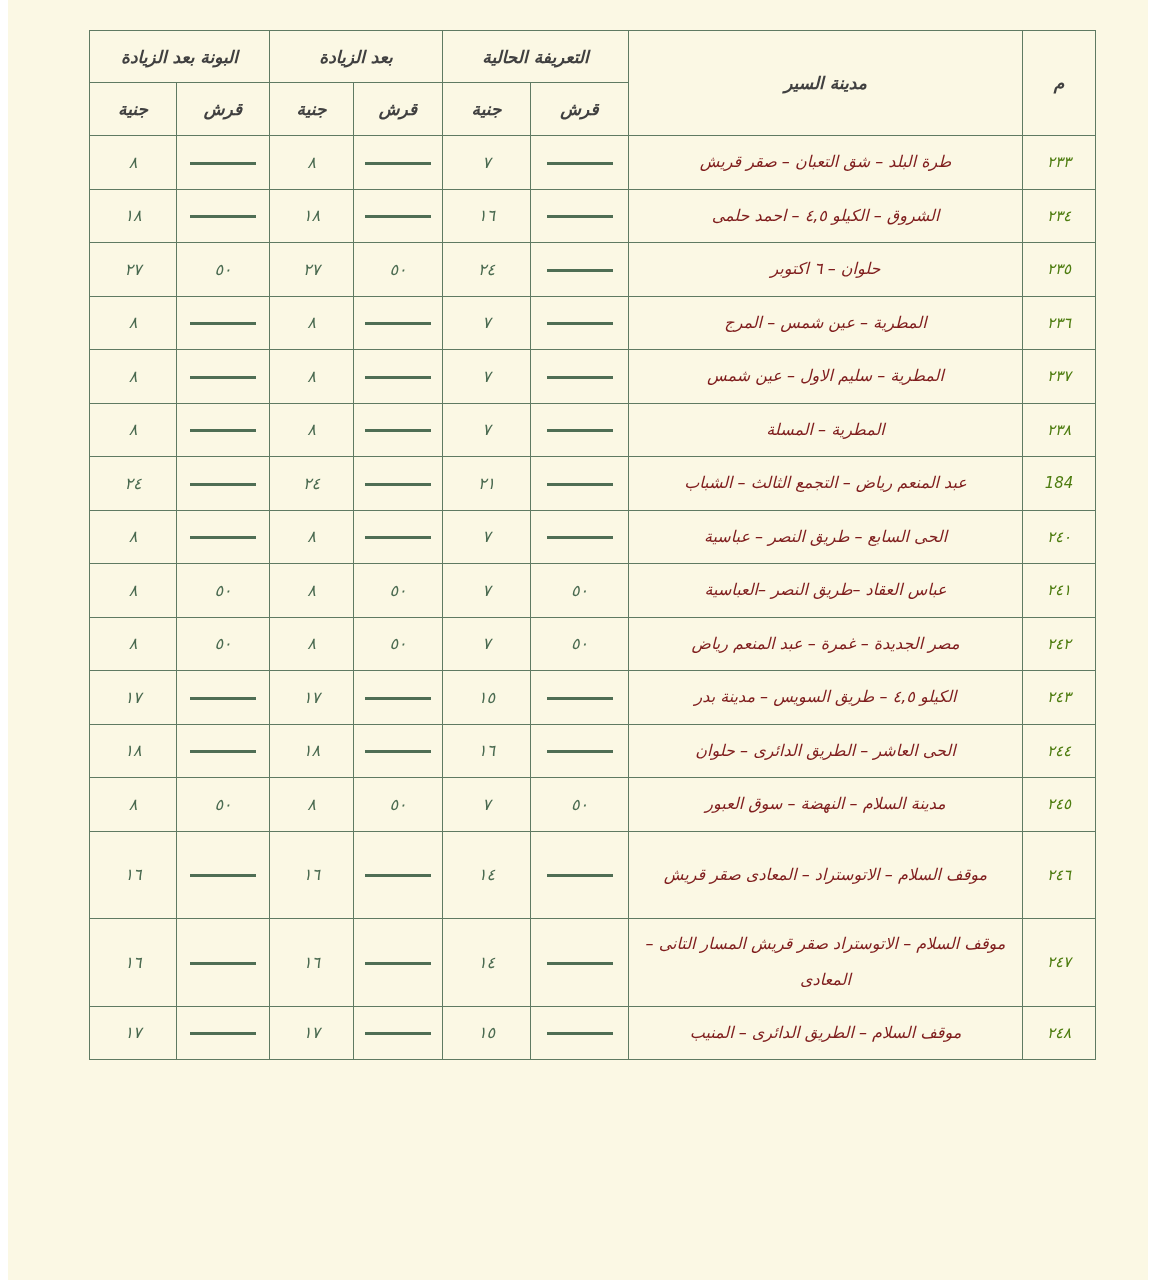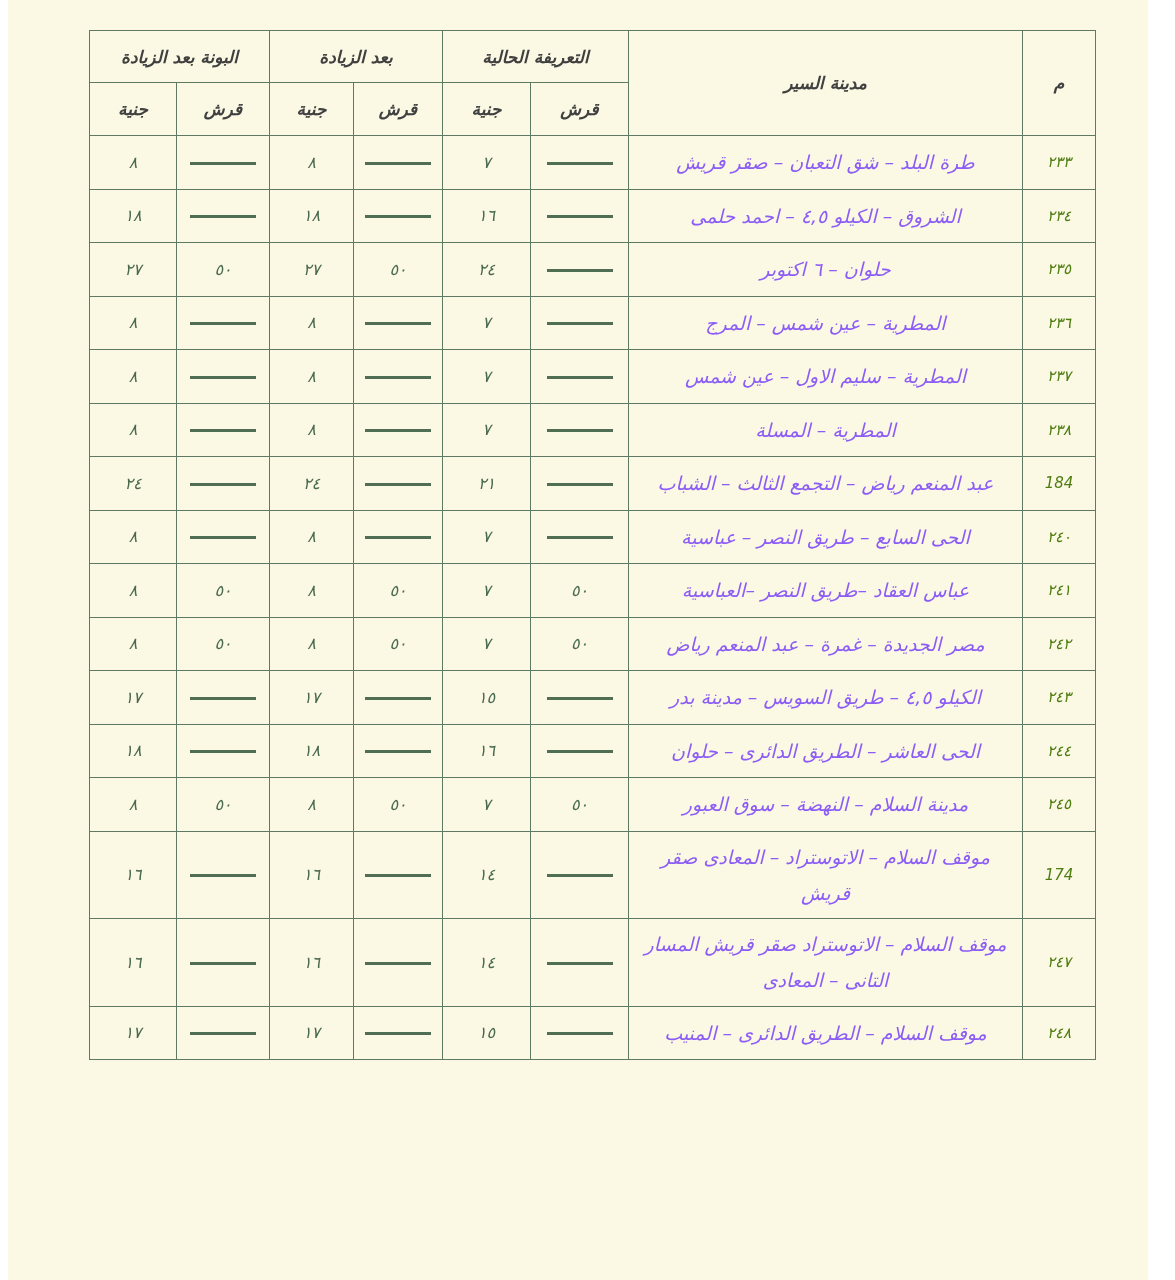--- a/index.html
+++ b/index.html
@@ -57,23 +57,23 @@
     tr.hdr2 { height: 53px; }
     tr.row { height: 53.5px; }
     tr.row.tall { height: 87.5px; }
 
     .idx {
       font-size: 15px;
       font-style: normal;
       color: #4d7c0f;
     }
     .route {
-      font-size: 19px;
+      font-size: 16px;
       font-weight: bold;
-      color: #8b5cf6;
+      color: #7f1d1d;
       padding: 0 10px !important;
       line-height: 36px;
     }
     .num {
       font-size: 16px;
       font-style: normal;
       color: #4a6a50;
     }
     .dash {
       display: inline-block;
@@ -240,21 +240,21 @@
     <td class="idx">٢٤٥</td>
     <td class="route">مدينة السلام – النهضة – سوق العبور</td>
     <td class="num">٥٠</td>
     <td class="num">٧</td>
     <td class="num">٥٠</td>
     <td class="num">٨</td>
     <td class="num">٥٠</td>
     <td class="num">٨</td>
   </tr>
         <tr class="row tall">
-    <td class="idx">174</td>
+    <td class="idx">٢٤٦</td>
     <td class="route">موقف السلام – الاتوستراد – المعادى صقر قريش</td>
     <td class="num"><span class="dash"></span></td>
     <td class="num">١٤</td>
     <td class="num"><span class="dash"></span></td>
     <td class="num">١٦</td>
     <td class="num"><span class="dash"></span></td>
     <td class="num">١٦</td>
   </tr>
         <tr class="row tall">
     <td class="idx">٢٤٧</td>

